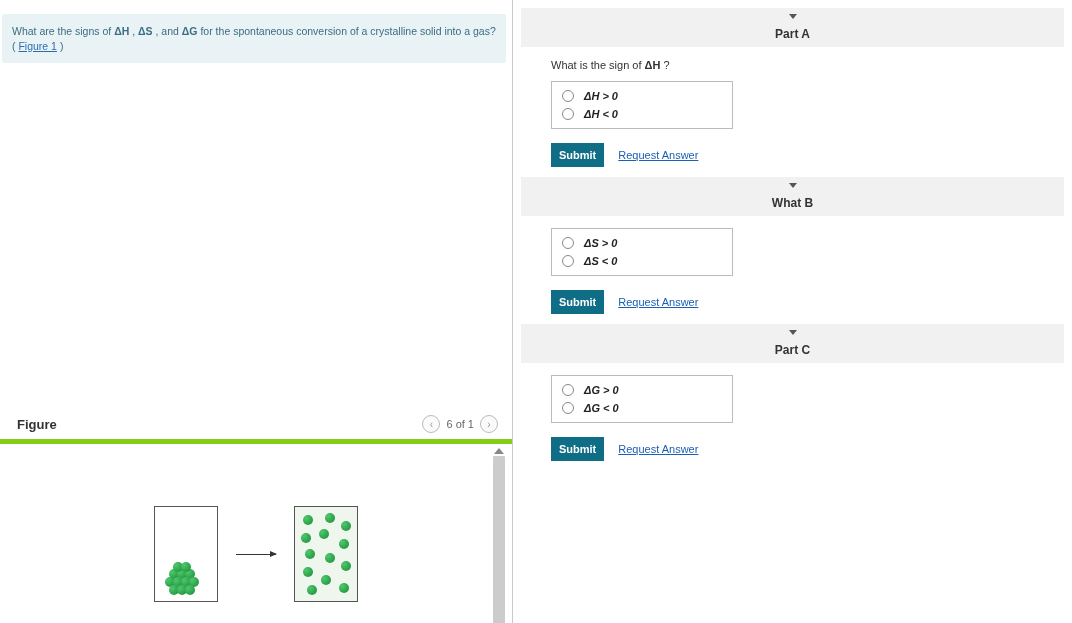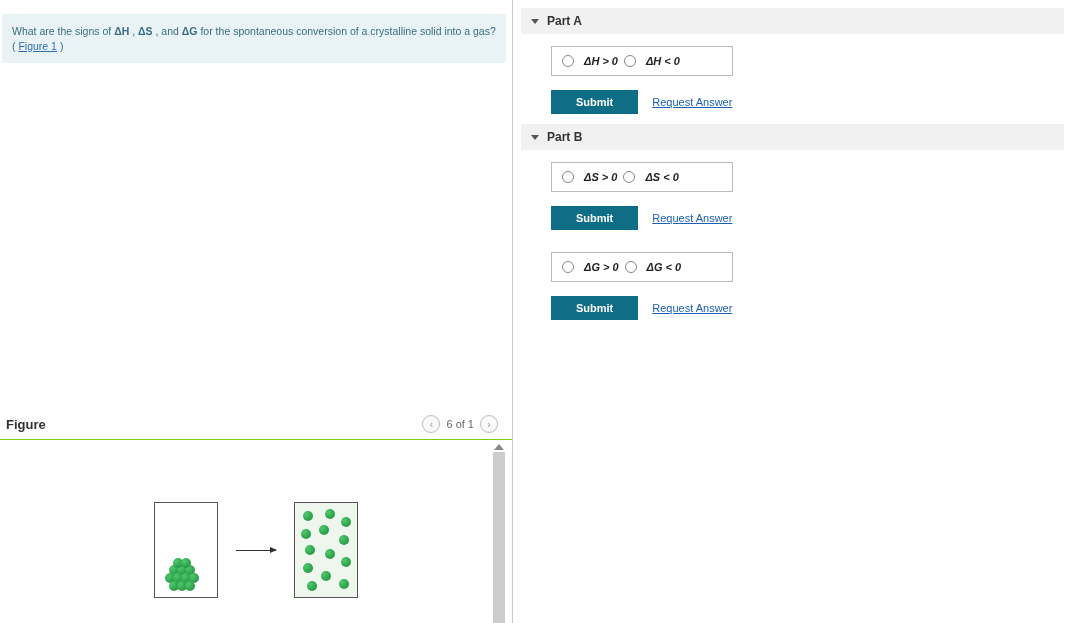--- a/index.html
+++ b/index.html
@@ -50,22 +50,22 @@
   .figure-section {
     position: absolute;
     top: 415px;
     left: 0;
     right: 0;
   }
   .figure-head {
     display: flex;
     align-items: center;
     justify-content: space-between;
-    padding: 0 14px 6px 6px;
-    border-bottom: 1px solid #84cc16;
+    padding: 0 14px 6px 17px;
+    border-bottom: 5px solid #84cc16;
   }
   .figure-title {
     font-weight: bold;
     font-size: 13px;
     color: #333;
   }
   .figure-nav {
     display: flex;
     align-items: center;
     gap: 6px;
@@ -159,41 +159,42 @@
   .part-header {
     background: #f1f1f1;
     padding: 6px 10px;
     display: flex;
     align-items: center;
     gap: 8px;
     font-size: 12px;
     font-weight: bold;
     color: #333;
     cursor: pointer;
+    flex-direction: column;
   }
   .caret {
     width: 0; height: 0;
     border-left: 4px solid transparent;
     border-right: 4px solid transparent;
     border-top: 5px solid #555;
   }
   .part-body {
     padding: 12px 6px 0 30px;
   }
   .prompt {
     margin-bottom: 10px;
     color: #333;
   }
   .prompt .bold { font-weight: bold; }
   .choices {
     border: 1px solid #bbb;
     width: 160px;
     padding: 8px 10px;
     display: flex;
-    flex-direction: row;
+    flex-direction: column;
     gap: 6px;
   }
   .choice {
     display: flex;
     align-items: center;
     gap: 10px;
     cursor: pointer;
   }
   .radio-o {
     width: 10px; height: 10px;
@@ -206,21 +207,21 @@
     margin-top: 14px;
     display: flex;
     align-items: center;
     gap: 14px;
     margin-bottom: 10px;
   }
   .btn-submit {
     background: #0f6d86;
     color: #fff;
     border: none;
-    padding: 6px 25px;
+    padding: 6px 8px;
     font-size: 11px;
     font-weight: bold;
     cursor: pointer;
   }
   .link {
     color: #1a5fb4;
     text-decoration: underline;
     cursor: pointer;
     font-size: 11px;
   }
@@ -307,61 +308,70 @@
   <div class="divider"></div>
 
   <div class="right-col">
 
     <div class="part">
       <div class="part-header">
         <div class="caret"></div>
         <span>Part A</span>
       </div>
       <div class="part-body">
+        <div class="prompt">
+          <span>What is the sign of </span>
+          <span class="bold">ΔH</span>
+          <span>?</span>
+        </div>
         <div class="choices">
           <label class="choice">
             <span class="radio-o"></span>
             <span class="choice-label">ΔH &gt; 0</span>
           </label>
           <label class="choice">
             <span class="radio-o"></span>
             <span class="choice-label">ΔH &lt; 0</span>
           </label>
         </div>
         <div class="actions">
           <button class="btn-submit">Submit</button>
           <span class="link">Request Answer</span>
         </div>
       </div>
     </div>
 
     <div class="part">
       <div class="part-header">
         <div class="caret"></div>
-        <span>Part B</span>
+        <span>What B</span>
       </div>
       <div class="part-body">
         <div class="choices">
           <label class="choice">
             <span class="radio-o"></span>
             <span class="choice-label">ΔS &gt; 0</span>
           </label>
           <label class="choice">
             <span class="radio-o"></span>
             <span class="choice-label">ΔS &lt; 0</span>
           </label>
         </div>
         <div class="actions">
           <button class="btn-submit">Submit</button>
           <span class="link">Request Answer</span>
         </div>
       </div>
     </div>
 
     <div class="part">
+      <div class="part-header">
+        <div class="caret"></div>
+        <span>Part C</span>
+      </div>
       <div class="part-body">
         <div class="choices">
           <label class="choice">
             <span class="radio-o"></span>
             <span class="choice-label">ΔG &gt; 0</span>
           </label>
           <label class="choice">
             <span class="radio-o"></span>
             <span class="choice-label">ΔG &lt; 0</span>
           </label>

